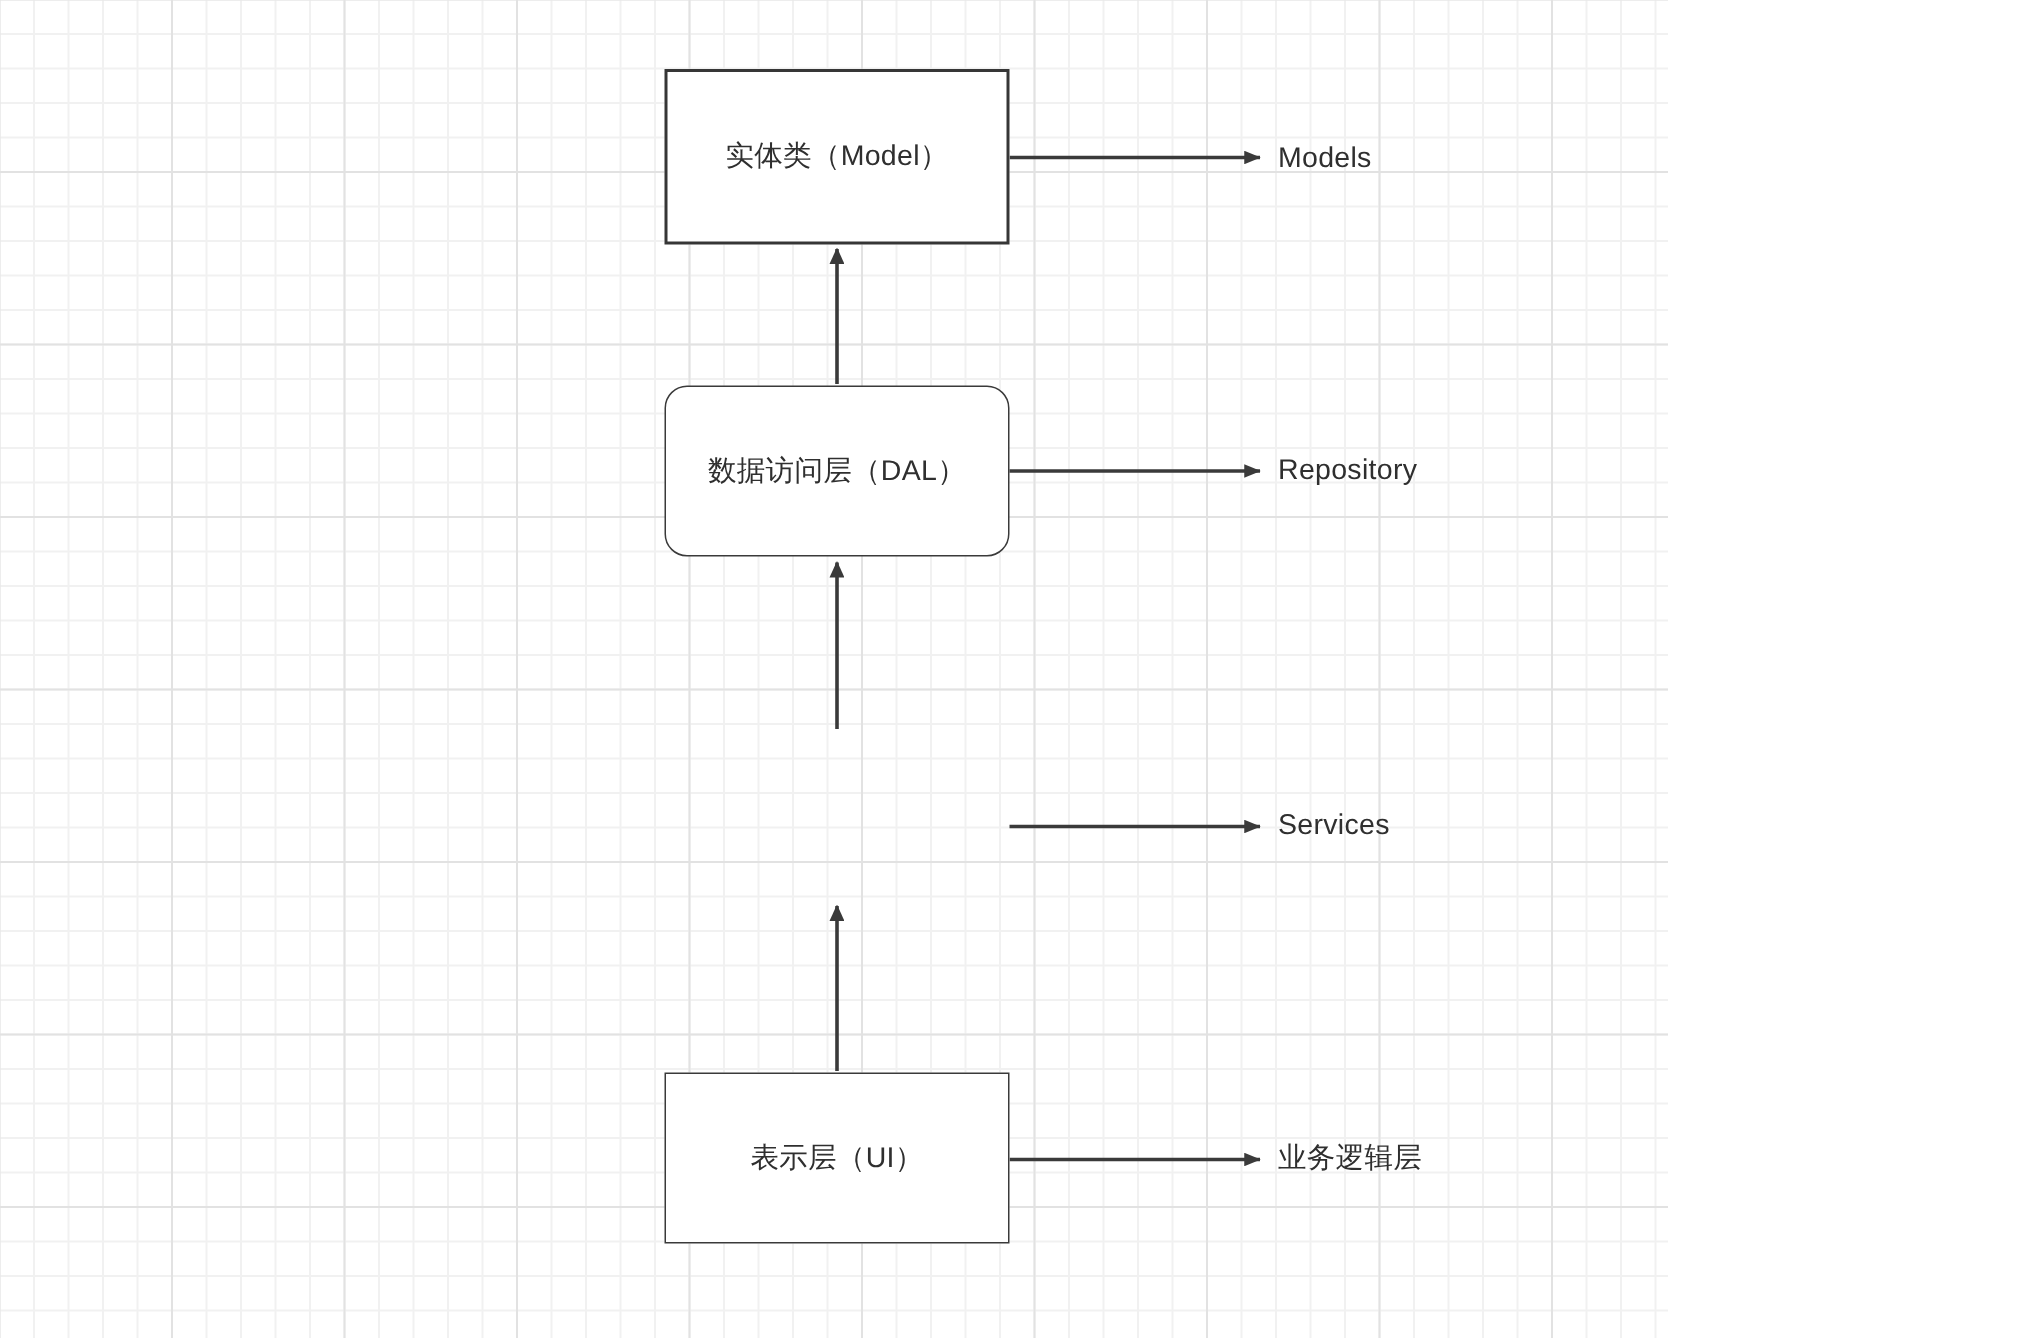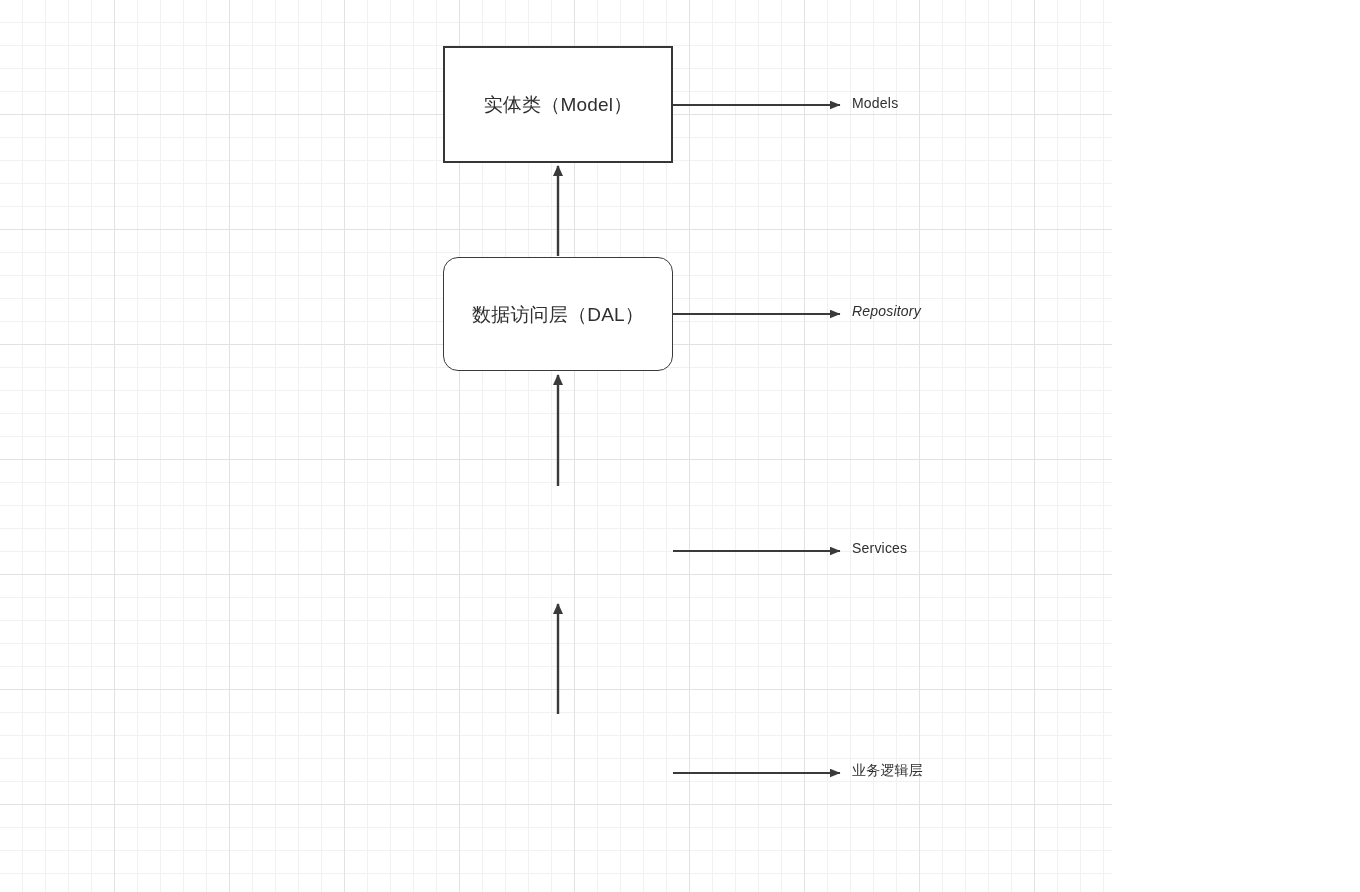--- a/index.html
+++ b/index.html
@@ -47,21 +47,21 @@
   .layer-label {
     font-size: 19px;
     color: #2f2f2f;
     letter-spacing: 0.2px;
     white-space: nowrap;
     line-height: 1;
   }
 
   .side-label {
     position: absolute;
-    font-size: 14px;
+    font-size: 19px;
     color: #2f2f2f;
     white-space: nowrap;
     line-height: 1;
     letter-spacing: 0.2px;
   }
 
   svg.edges {
     position: absolute;
     left: 0;
     top: 0;
@@ -98,22 +98,25 @@
 
   <div class="layer-box" style="left:443px; top:46px; width:230px; height:117px;">
     <span class="layer-label">实体类（Model）</span>
   </div>
 
   <div class="layer-box thin" style="left:443px; top:257px; width:230px; height:114px;border-radius:15px;">
     <span class="layer-label">数据访问层（DAL）</span>
   </div>
 
 
+  <div class="layer-box thin" style="left:443px; top:715px; width:230px; height:114px;">
+    <span class="layer-label">表示层（UI）</span>
+  </div>
 
   <div class="side-label" style="left:852px; top:96px;">Models</div>
 
-  <div class="side-label" style="left:852px; top:304px;font-style:italic;">Repository</div>
+  <div class="side-label" style="left:852px; top:304px;">Repository</div>
 
   <div class="side-label" style="left:852px; top:541px;">Services</div>
 
   <div class="side-label" style="left:852px; top:763px;">业务逻辑层</div>
 
 </div>
 
 </body></html>

